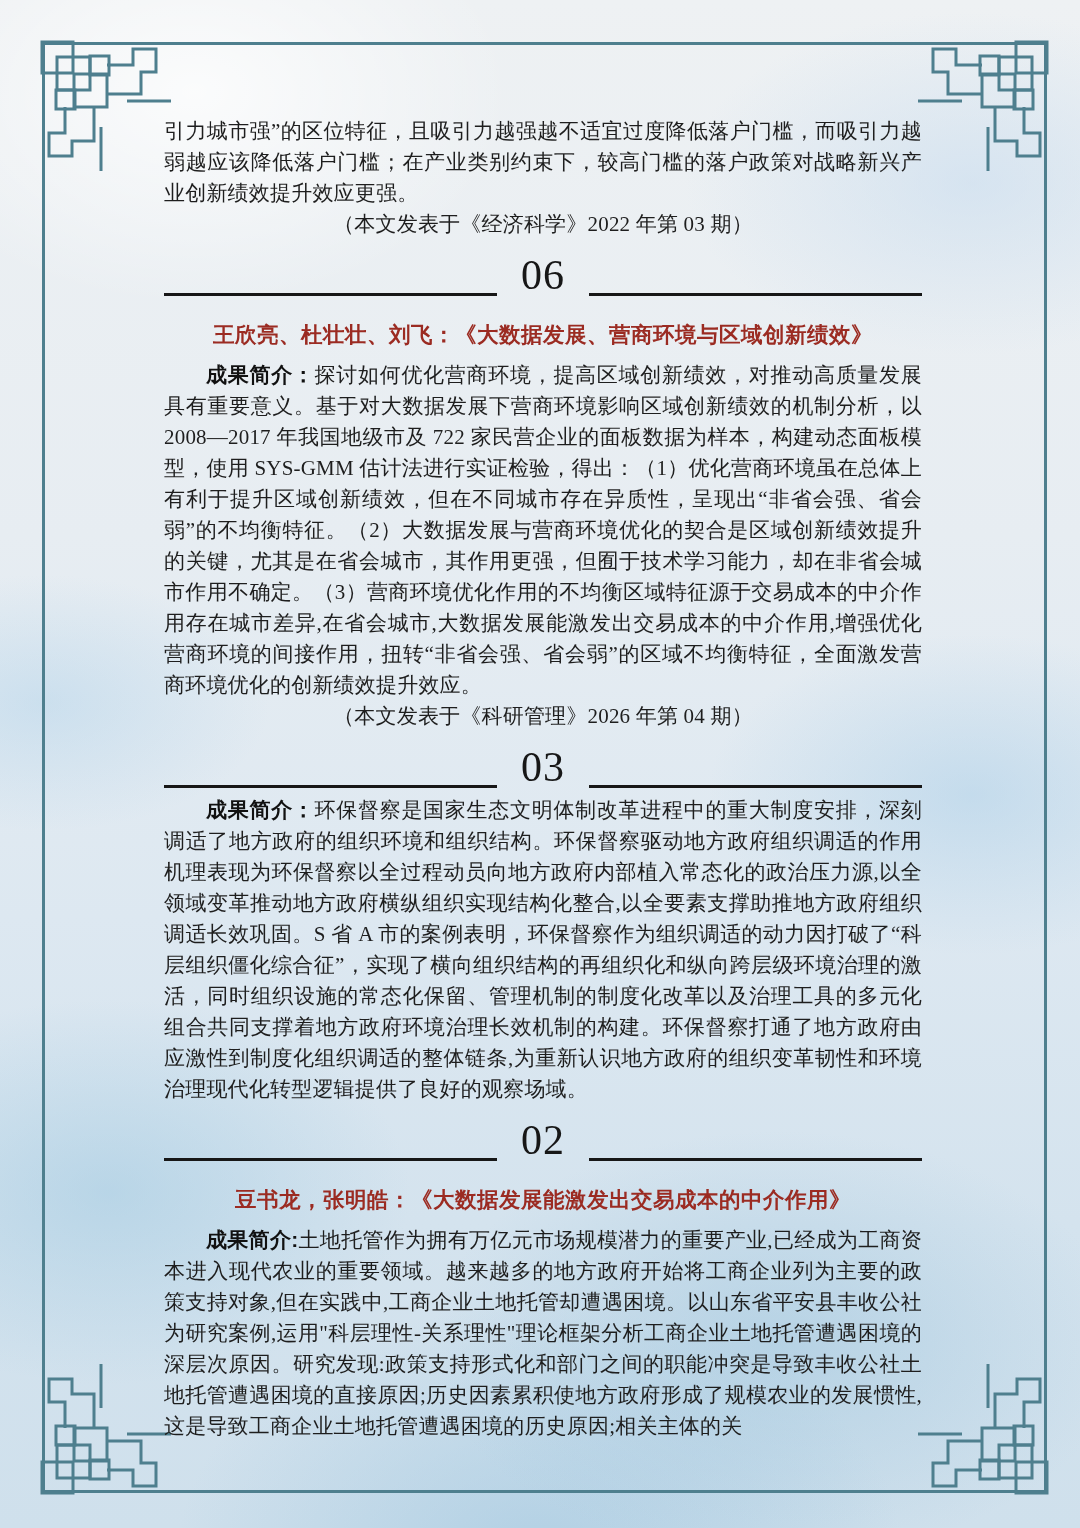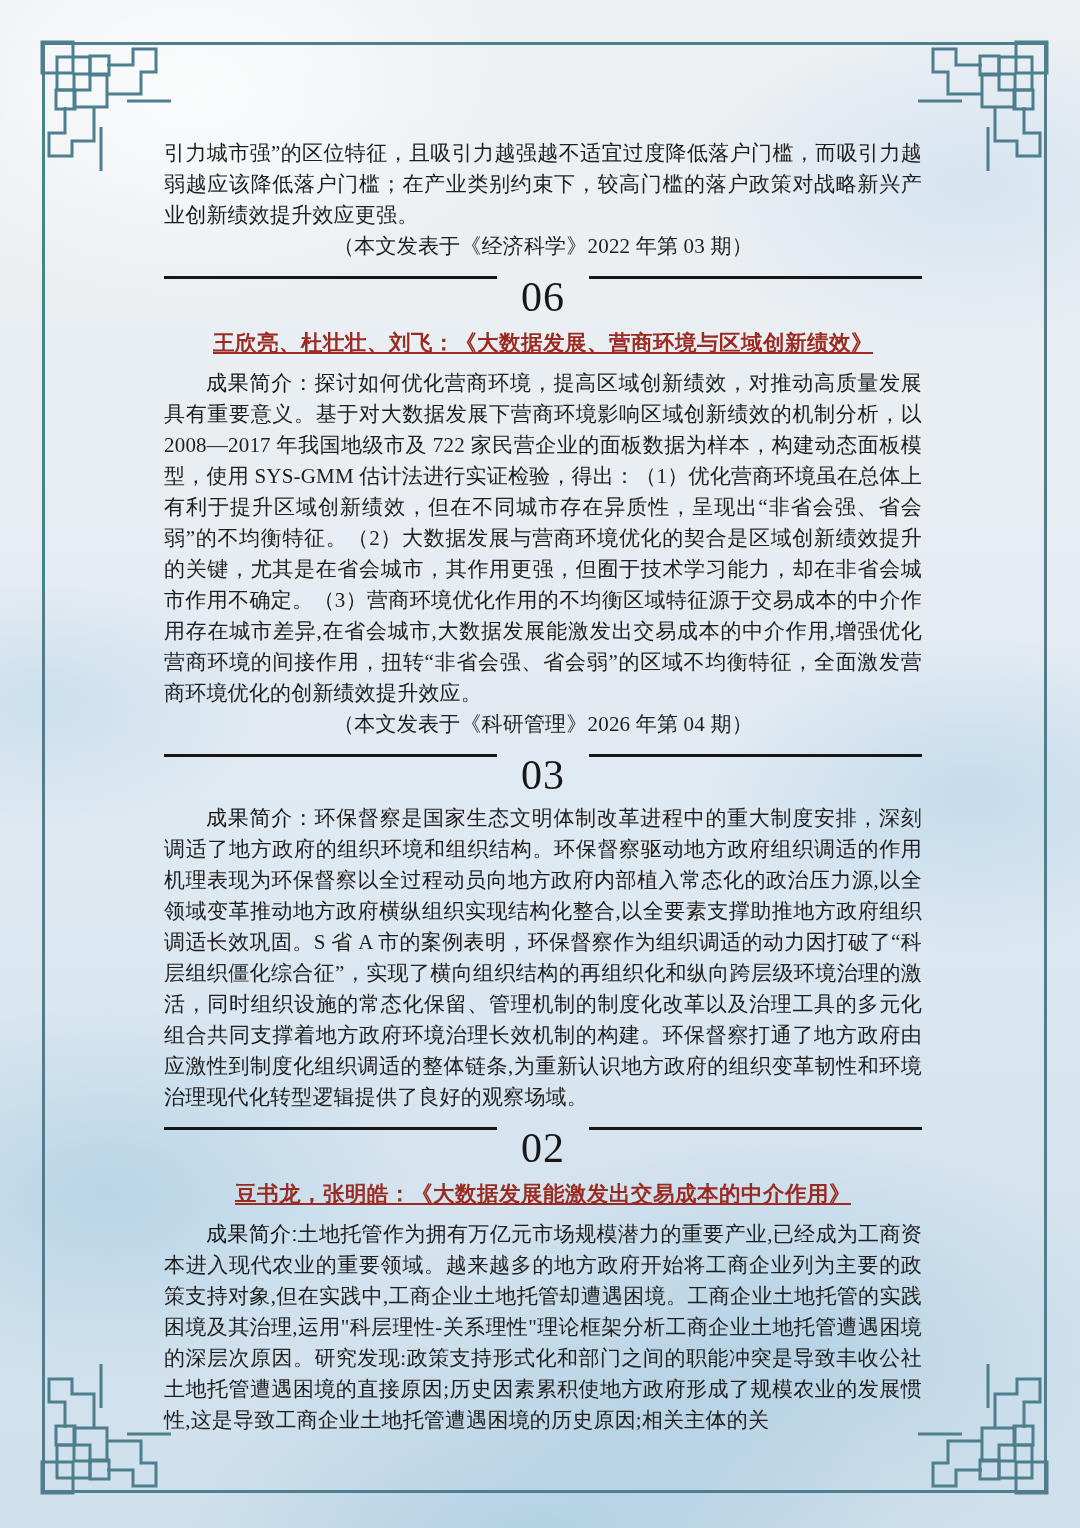--- a/index.html
+++ b/index.html
@@ -20,42 +20,42 @@
   .frame{
     position:absolute;top:42px;left:42px;right:33px;bottom:35px;
     border:3px solid var(--frame,#4e7f8e);pointer-events:none;
   }
   .corner{position:absolute;width:140px;height:140px;}
   .corner.tl{top:39px;left:39px;}
   .corner.tr{top:39px;right:30px;transform:scaleX(-1);}
   .corner.bl{bottom:32px;left:39px;transform:scaleY(-1);}
   .corner.br{bottom:32px;right:30px;transform:scale(-1,-1);}
   .content{
-    position:absolute;top:138px;left:164px;width:758px;color:#1e1e1e;
+    position:absolute;top:116px;left:164px;width:758px;color:#1e1e1e;
   }
   .body{
     font-size:21px;line-height:31px;margin:0;text-align:justify;
     text-justify:inter-ideograph;letter-spacing:.2px;
   }
   .indent{text-indent:2em;}
   .pub{text-align:center;}
-  .divider{display:flex;align-items:flex-start;gap:24px;margin:14px 0 6px;}
+  .divider{display:flex;align-items:flex-end;gap:24px;margin:14px 0 6px;}
   .dline{flex:1;height:3px;background:#171717;}
   .dnum{
     font-family:"Liberation Serif","DejaVu Serif",serif;
     font-size:42px;line-height:1;color:#171717;letter-spacing:1px;
   }
   .title{
     font-family:"Liberation Sans","DejaVu Sans",sans-serif;
     font-weight:700;font-size:21.5px;line-height:30px;text-align:center;
-    color:var(--title,#9b2b22);margin:10px 0 9px;letter-spacing:.5px;text-decoration:underline;
+    color:var(--title,#9b2b22);margin:24px 0 9px;letter-spacing:.5px;
   }
   .label{
     font-family:"Liberation Sans","DejaVu Sans",sans-serif;
-    font-weight:400;color:#111;
+    font-weight:700;color:#111;
   }
 </style>
 </head>
 <body style="--frame: #4e7f8e; --title: #9b2b22;">
 
 <svg width="0" height="0" style="position:absolute">
   <defs>
     <g id="knot" fill="none" stroke="#4e7f8e" stroke-width="3">
       <rect x="3" y="3" width="31" height="31" stroke="#4e7f8e"></rect>
       <rect x="18" y="18" width="33" height="33" stroke="#4e7f8e"></rect>
@@ -111,16 +111,16 @@
     <p class="body indent"><span class="label">成果简介：</span><span>环保督察是国家生态文明体制改革进程中的重大制度安排，深刻调适了地方政府的组织环境和组织结构。环保督察驱动地方政府组织调适的作用机理表现为环保督察以全过程动员向地方政府内部植入常态化的政治压力源,以全领域变革推动地方政府横纵组织实现结构化整合,以全要素支撑助推地方政府组织调适长效巩固。S 省 A 市的案例表明，环保督察作为组织调适的动力因打破了“科层组织僵化综合征”，实现了横向组织结构的再组织化和纵向跨层级环境治理的激活，同时组织设施的常态化保留、管理机制的制度化改革以及治理工具的多元化组合共同支撑着地方政府环境治理长效机制的构建。环保督察打通了地方政府由应激性到制度化组织调适的整体链条,为重新认识地方政府的组织变革韧性和环境治理现代化转型逻辑提供了良好的观察场域。</span></p>
   </section>
 
   <div class="divider">
     <span class="dline"></span>
     <span class="dnum">02</span>
     <span class="dline"></span>
   </div>
   <section>
     <h2 class="title">豆书龙，张明皓：《大数据发展能激发出交易成本的中介作用》</h2>
-    <p class="body indent"><span class="label">成果简介:</span><span>土地托管作为拥有万亿元市场规模潜力的重要产业,已经成为工商资本进入现代农业的重要领域。越来越多的地方政府开始将工商企业列为主要的政策支持对象,但在实践中,工商企业土地托管却遭遇困境。工商企业土地托管的实践困境及其治理,运用"科层理性-关系理性"理论框架分析工商企业土地托管遭遇困境的深层次原因。研究发现:政策支持形式化和部门之间的职能冲突是导致丰收公社土地托管遭遇困境的直接原因;历史因素累积使地方政府形成了规模农业的发展惯性,这是导致工商企业土地托管遭遇困境的历史原因;相关主体的关</span></p>
+    <p class="body indent"><span class="label">成果简介:</span><span>土地托管作为拥有万亿元市场规模潜力的重要产业,已经成为工商资本进入现代农业的重要领域。越来越多的地方政府开始将工商企业列为主要的政策支持对象,但在实践中,工商企业土地托管却遭遇困境。以山东省平安县丰收公社为研究案例,运用"科层理性-关系理性"理论框架分析工商企业土地托管遭遇困境的深层次原因。研究发现:政策支持形式化和部门之间的职能冲突是导致丰收公社土地托管遭遇困境的直接原因;历史因素累积使地方政府形成了规模农业的发展惯性,这是导致工商企业土地托管遭遇困境的历史原因;相关主体的关</span></p>
   </section>
 
 </main>
 
 </body></html>

